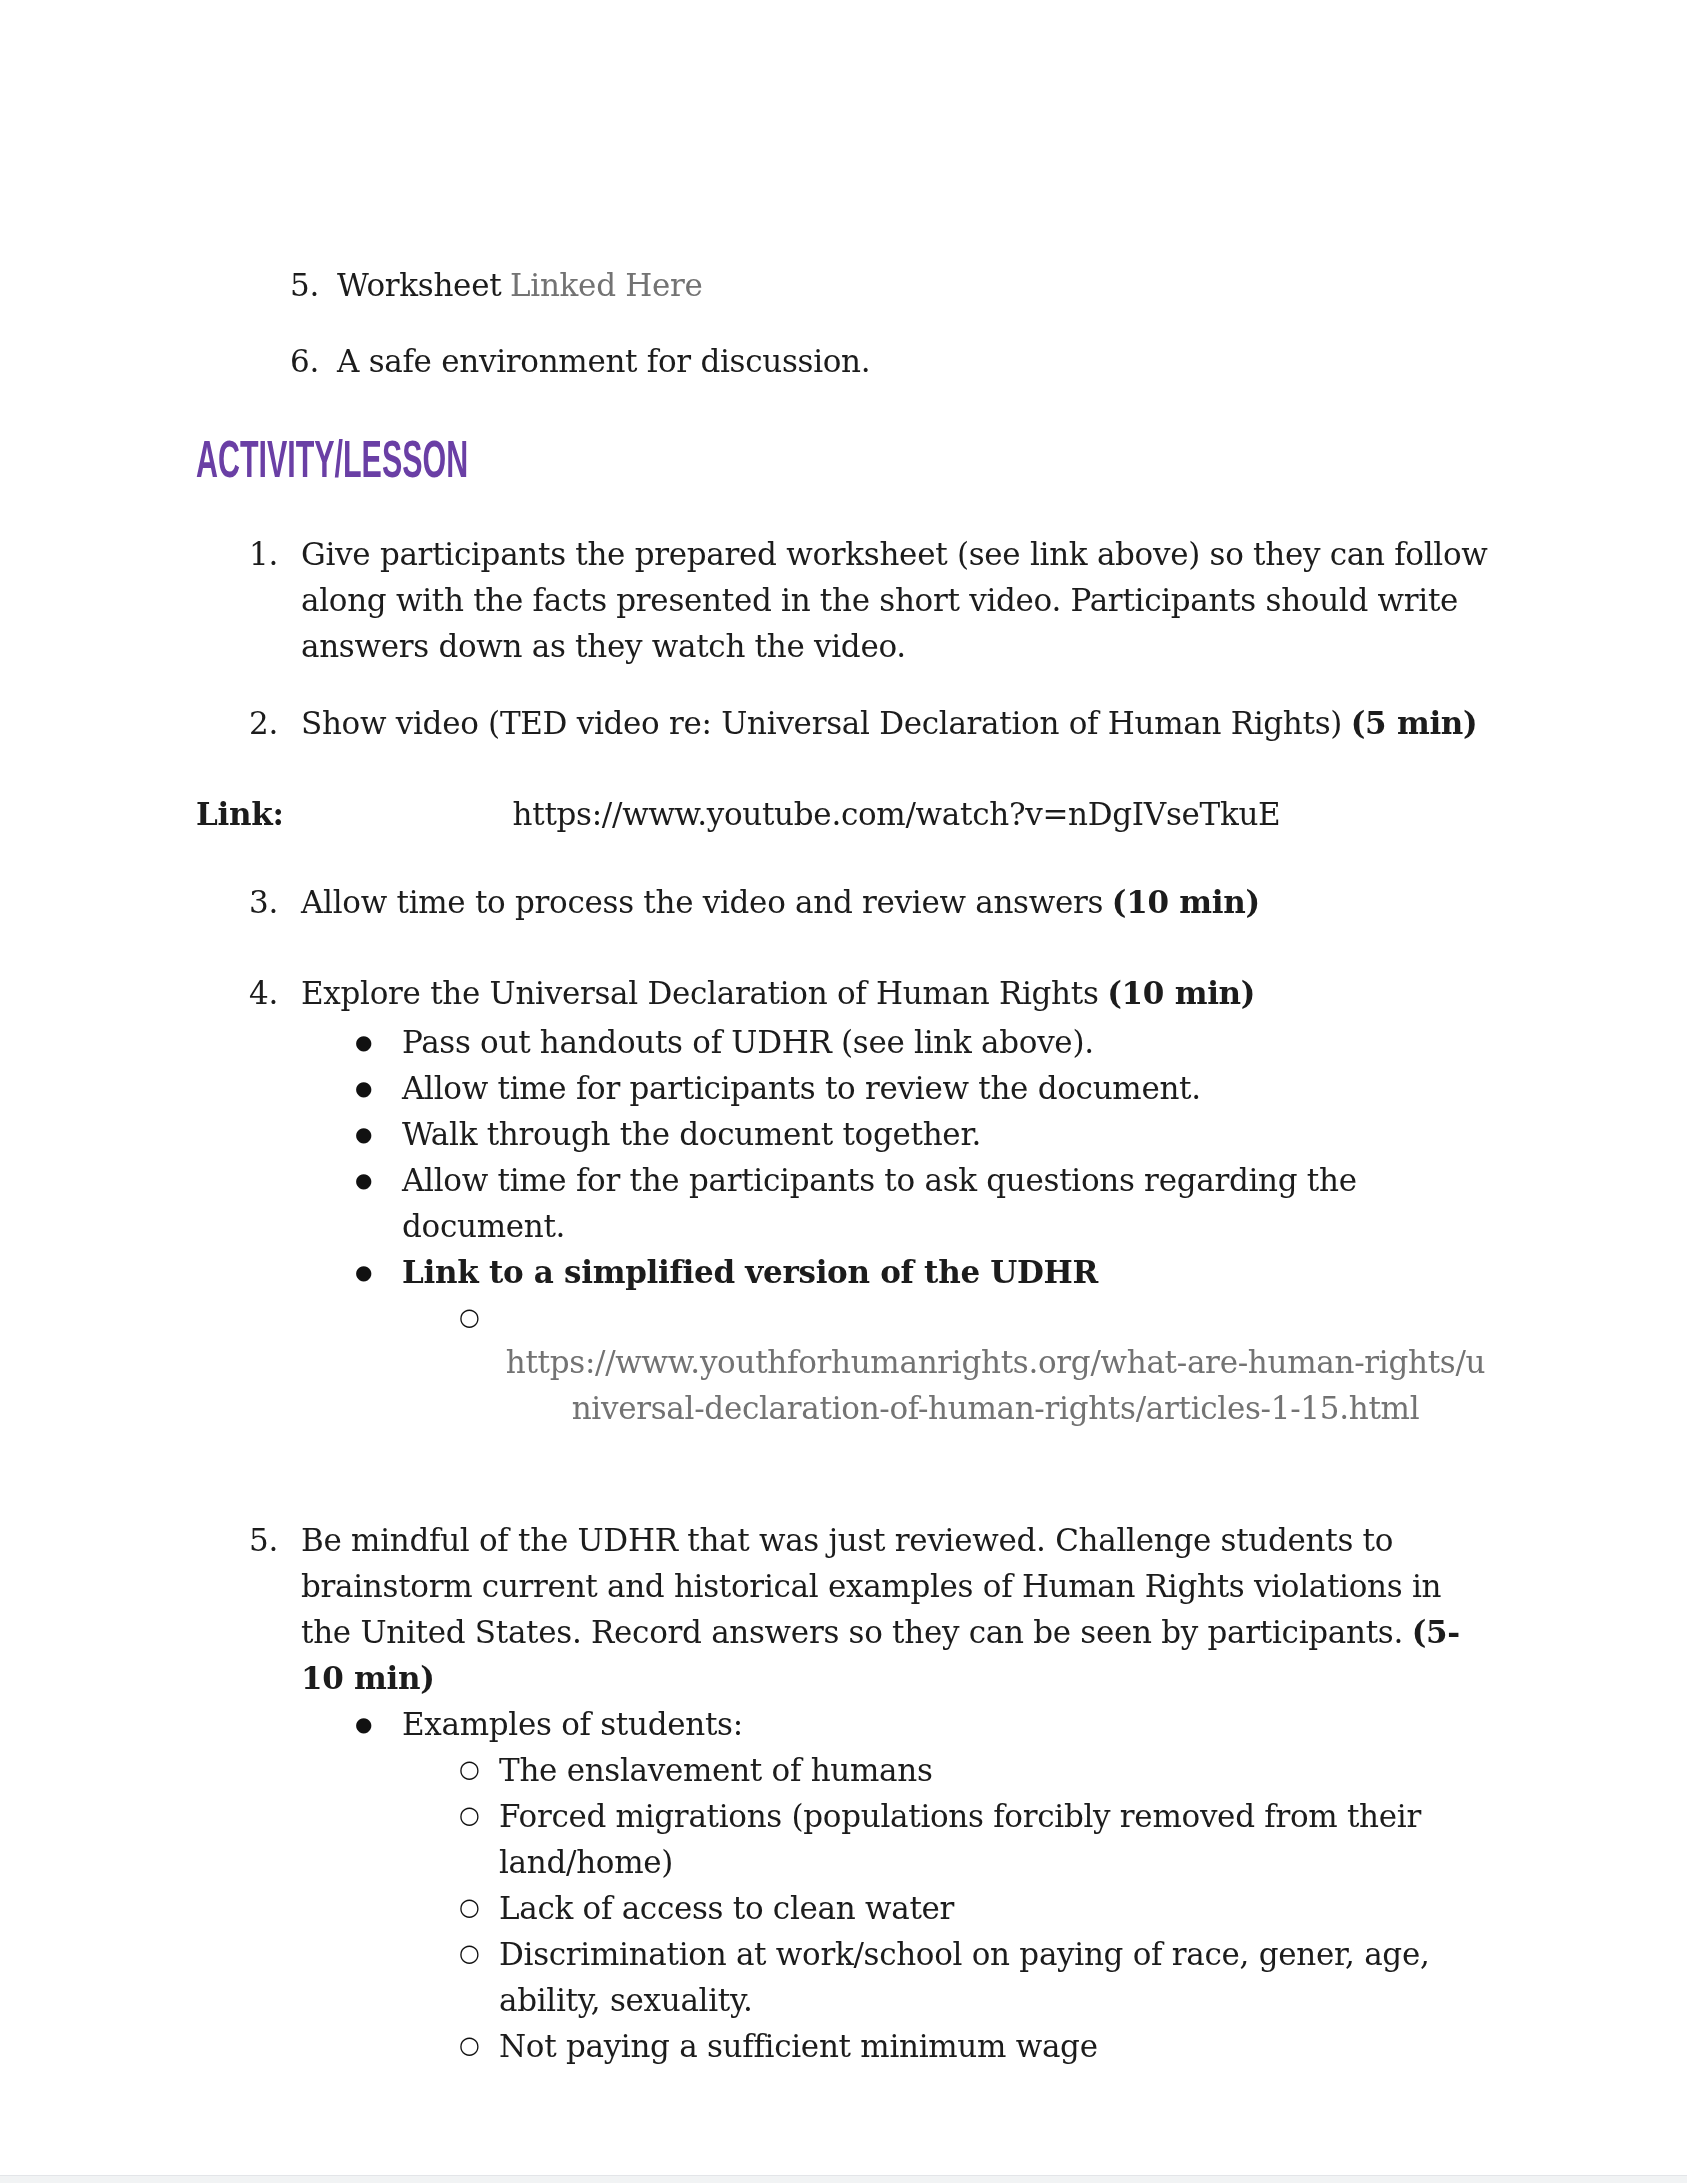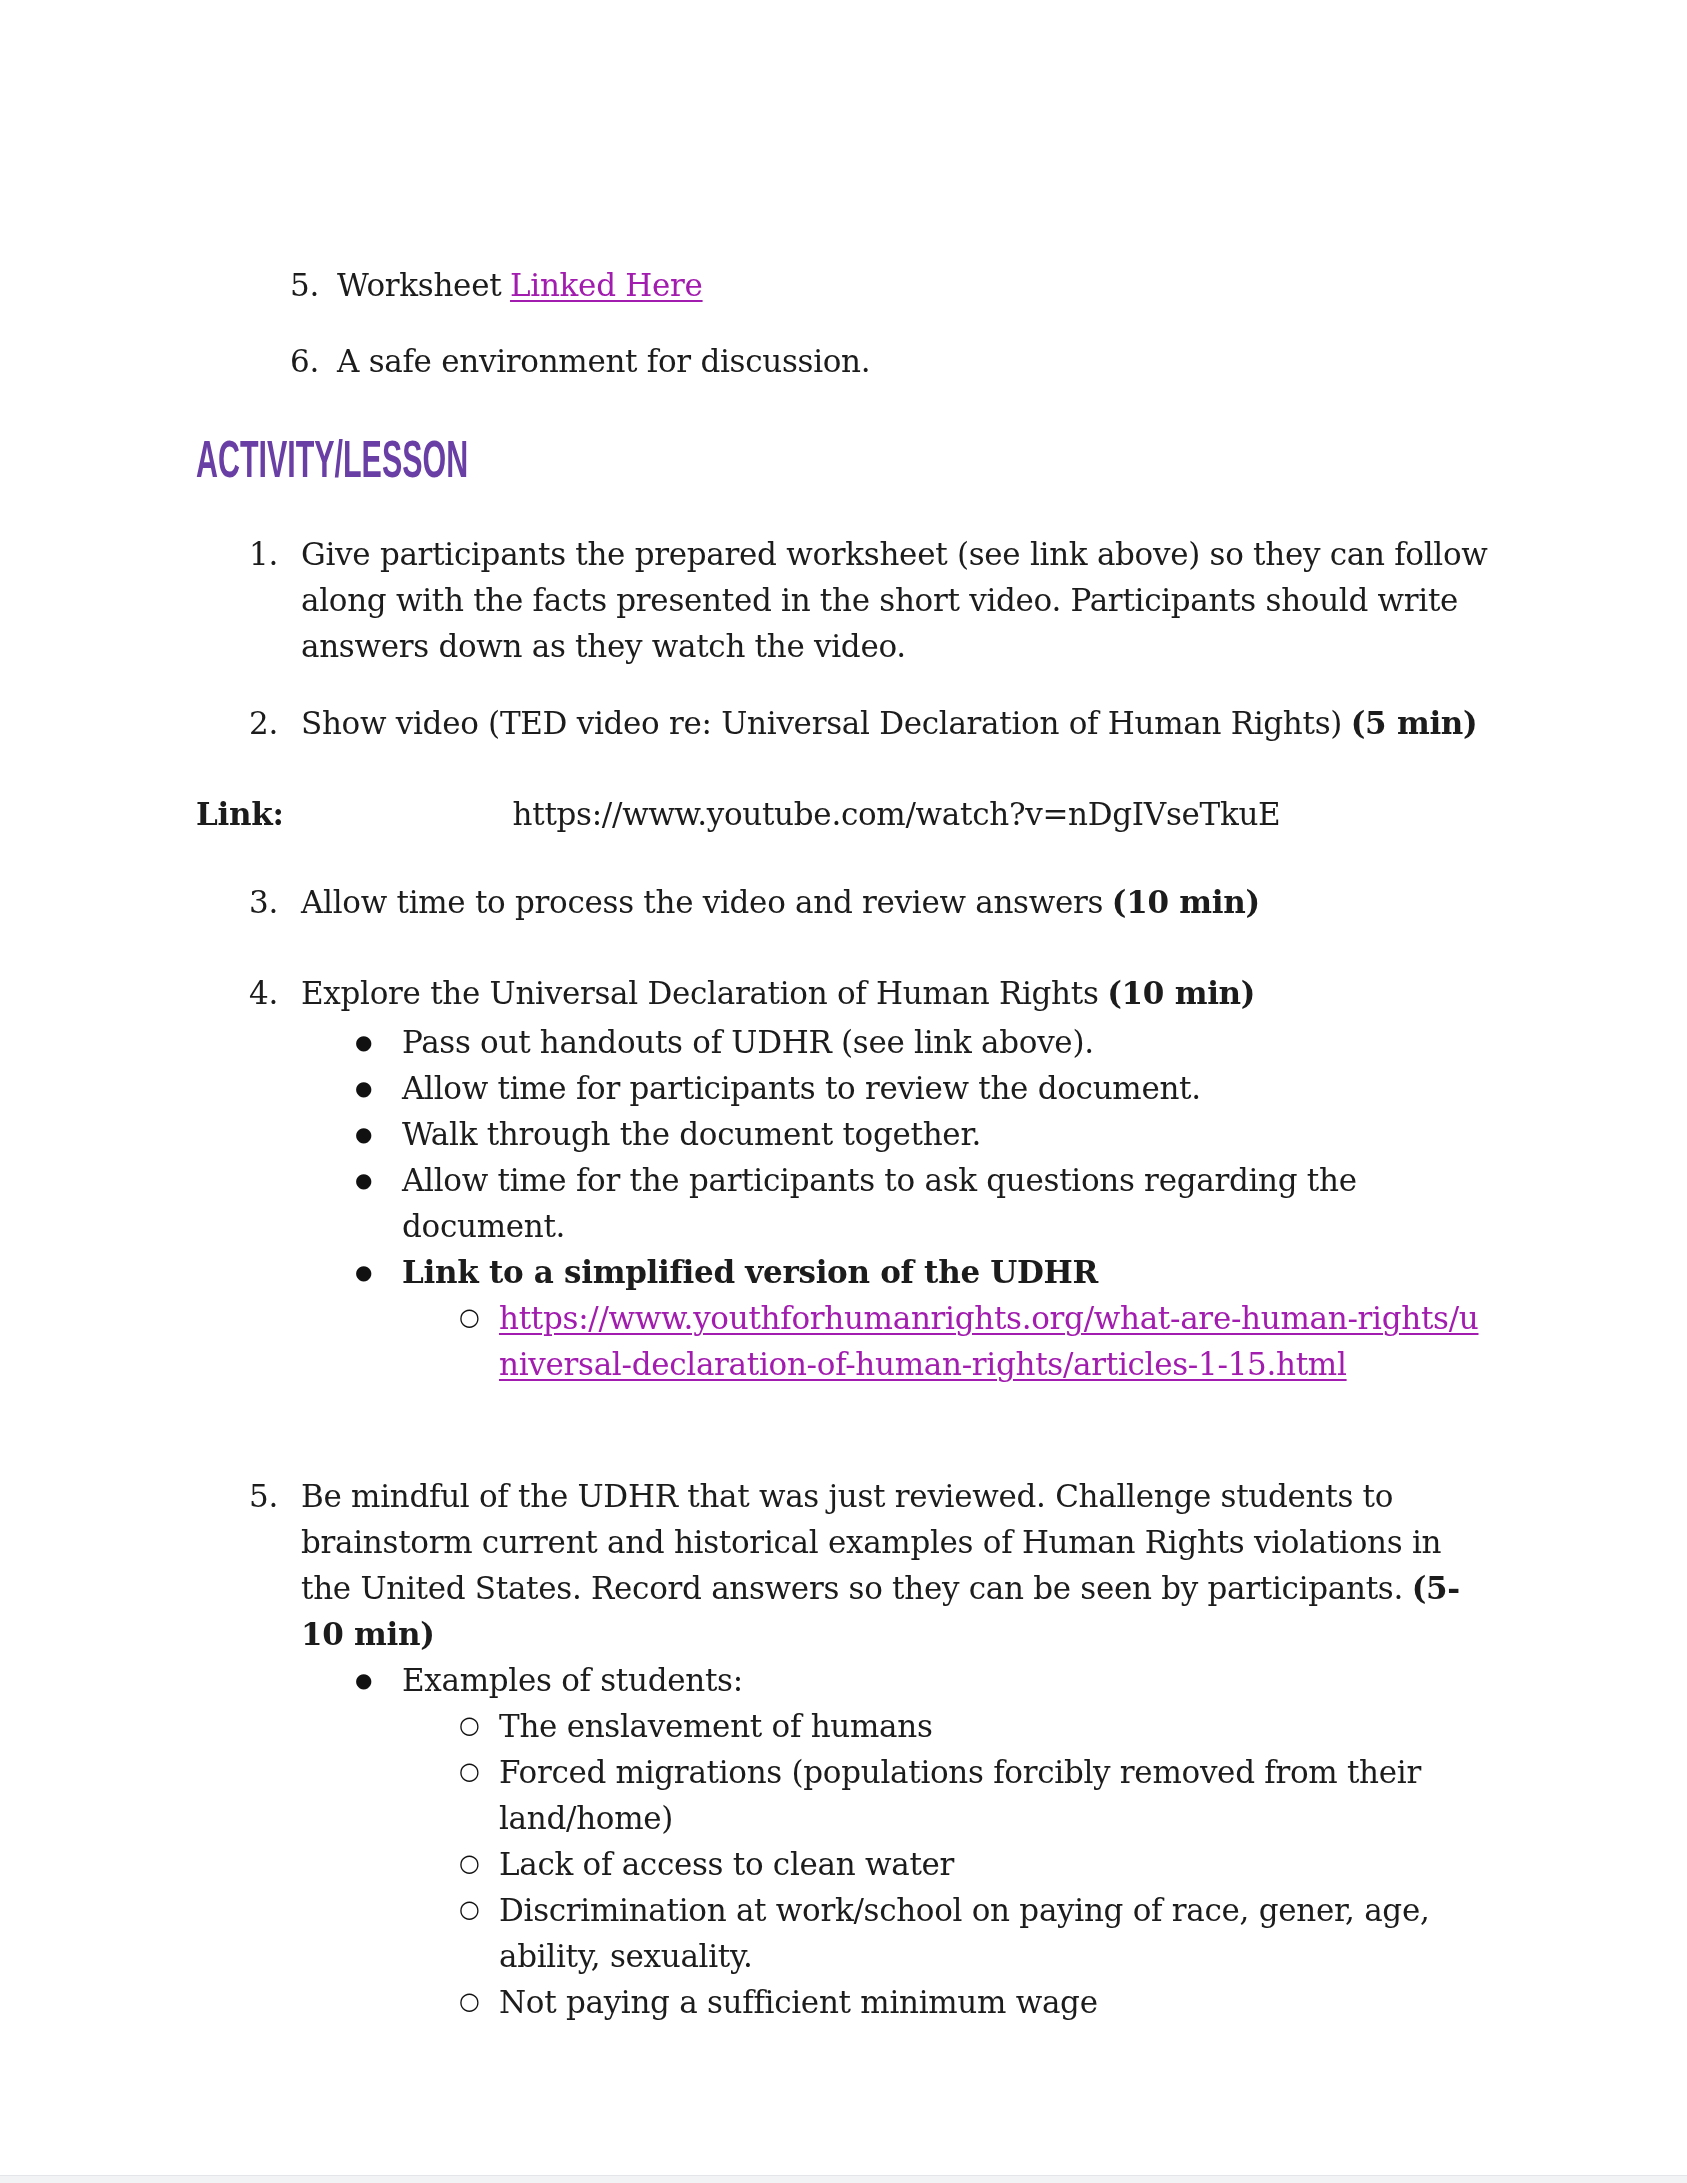--- a/index.html
+++ b/index.html
@@ -24,26 +24,26 @@
   .num { text-align:left; }
   .txt { flex:1 1 auto; min-width:0; }
   
   .b1 .marker { margin-left:159px; width:47px; flex:none; font-size:20px; line-height:46px; }
   
   .b2 .marker { margin-left:263px; width:40px; flex:none; font-size:24px; line-height:45px; }
   .marker { color:#111; }
   .bold { font-weight:bold; }
   .bold-suffix { font-weight:bold; margin-left:0.28em; }
   a.doclink, .doclink {
-    color:#a21caf; text-decoration:underline; text-underline-offset:4px;
-    text-decoration-thickness:2px; cursor:pointer;
+    color:#737373; text-underline-offset:4px;
+    text-decoration-thickness:2px; cursor:pointer;text-align:center;
   }
   .linklabel { font-weight:bold; width:105px; flex:none; }
   .url-text { flex:1 1 auto;text-align:center; }
-  .breakall { word-break:break-all; overflow-wrap:anywhere; }
+  .breakall { word-break:break-all; overflow-wrap:anywhere;margin-top:44px; }
   .heading-wrap { margin-top:48px; height:54px; overflow:visible; }
   .heading {
     font-family:"Liberation Sans", sans-serif;
     font-weight:bold; font-size:52px; line-height:54px;
     color:#6a3fa5; letter-spacing:0;
     transform:scaleX(0.585); transform-origin:0 50%;
     white-space:nowrap;
   }
   .mt-item6 { margin-top:30px; }
   .mt-item1 { margin-top:45px; }

